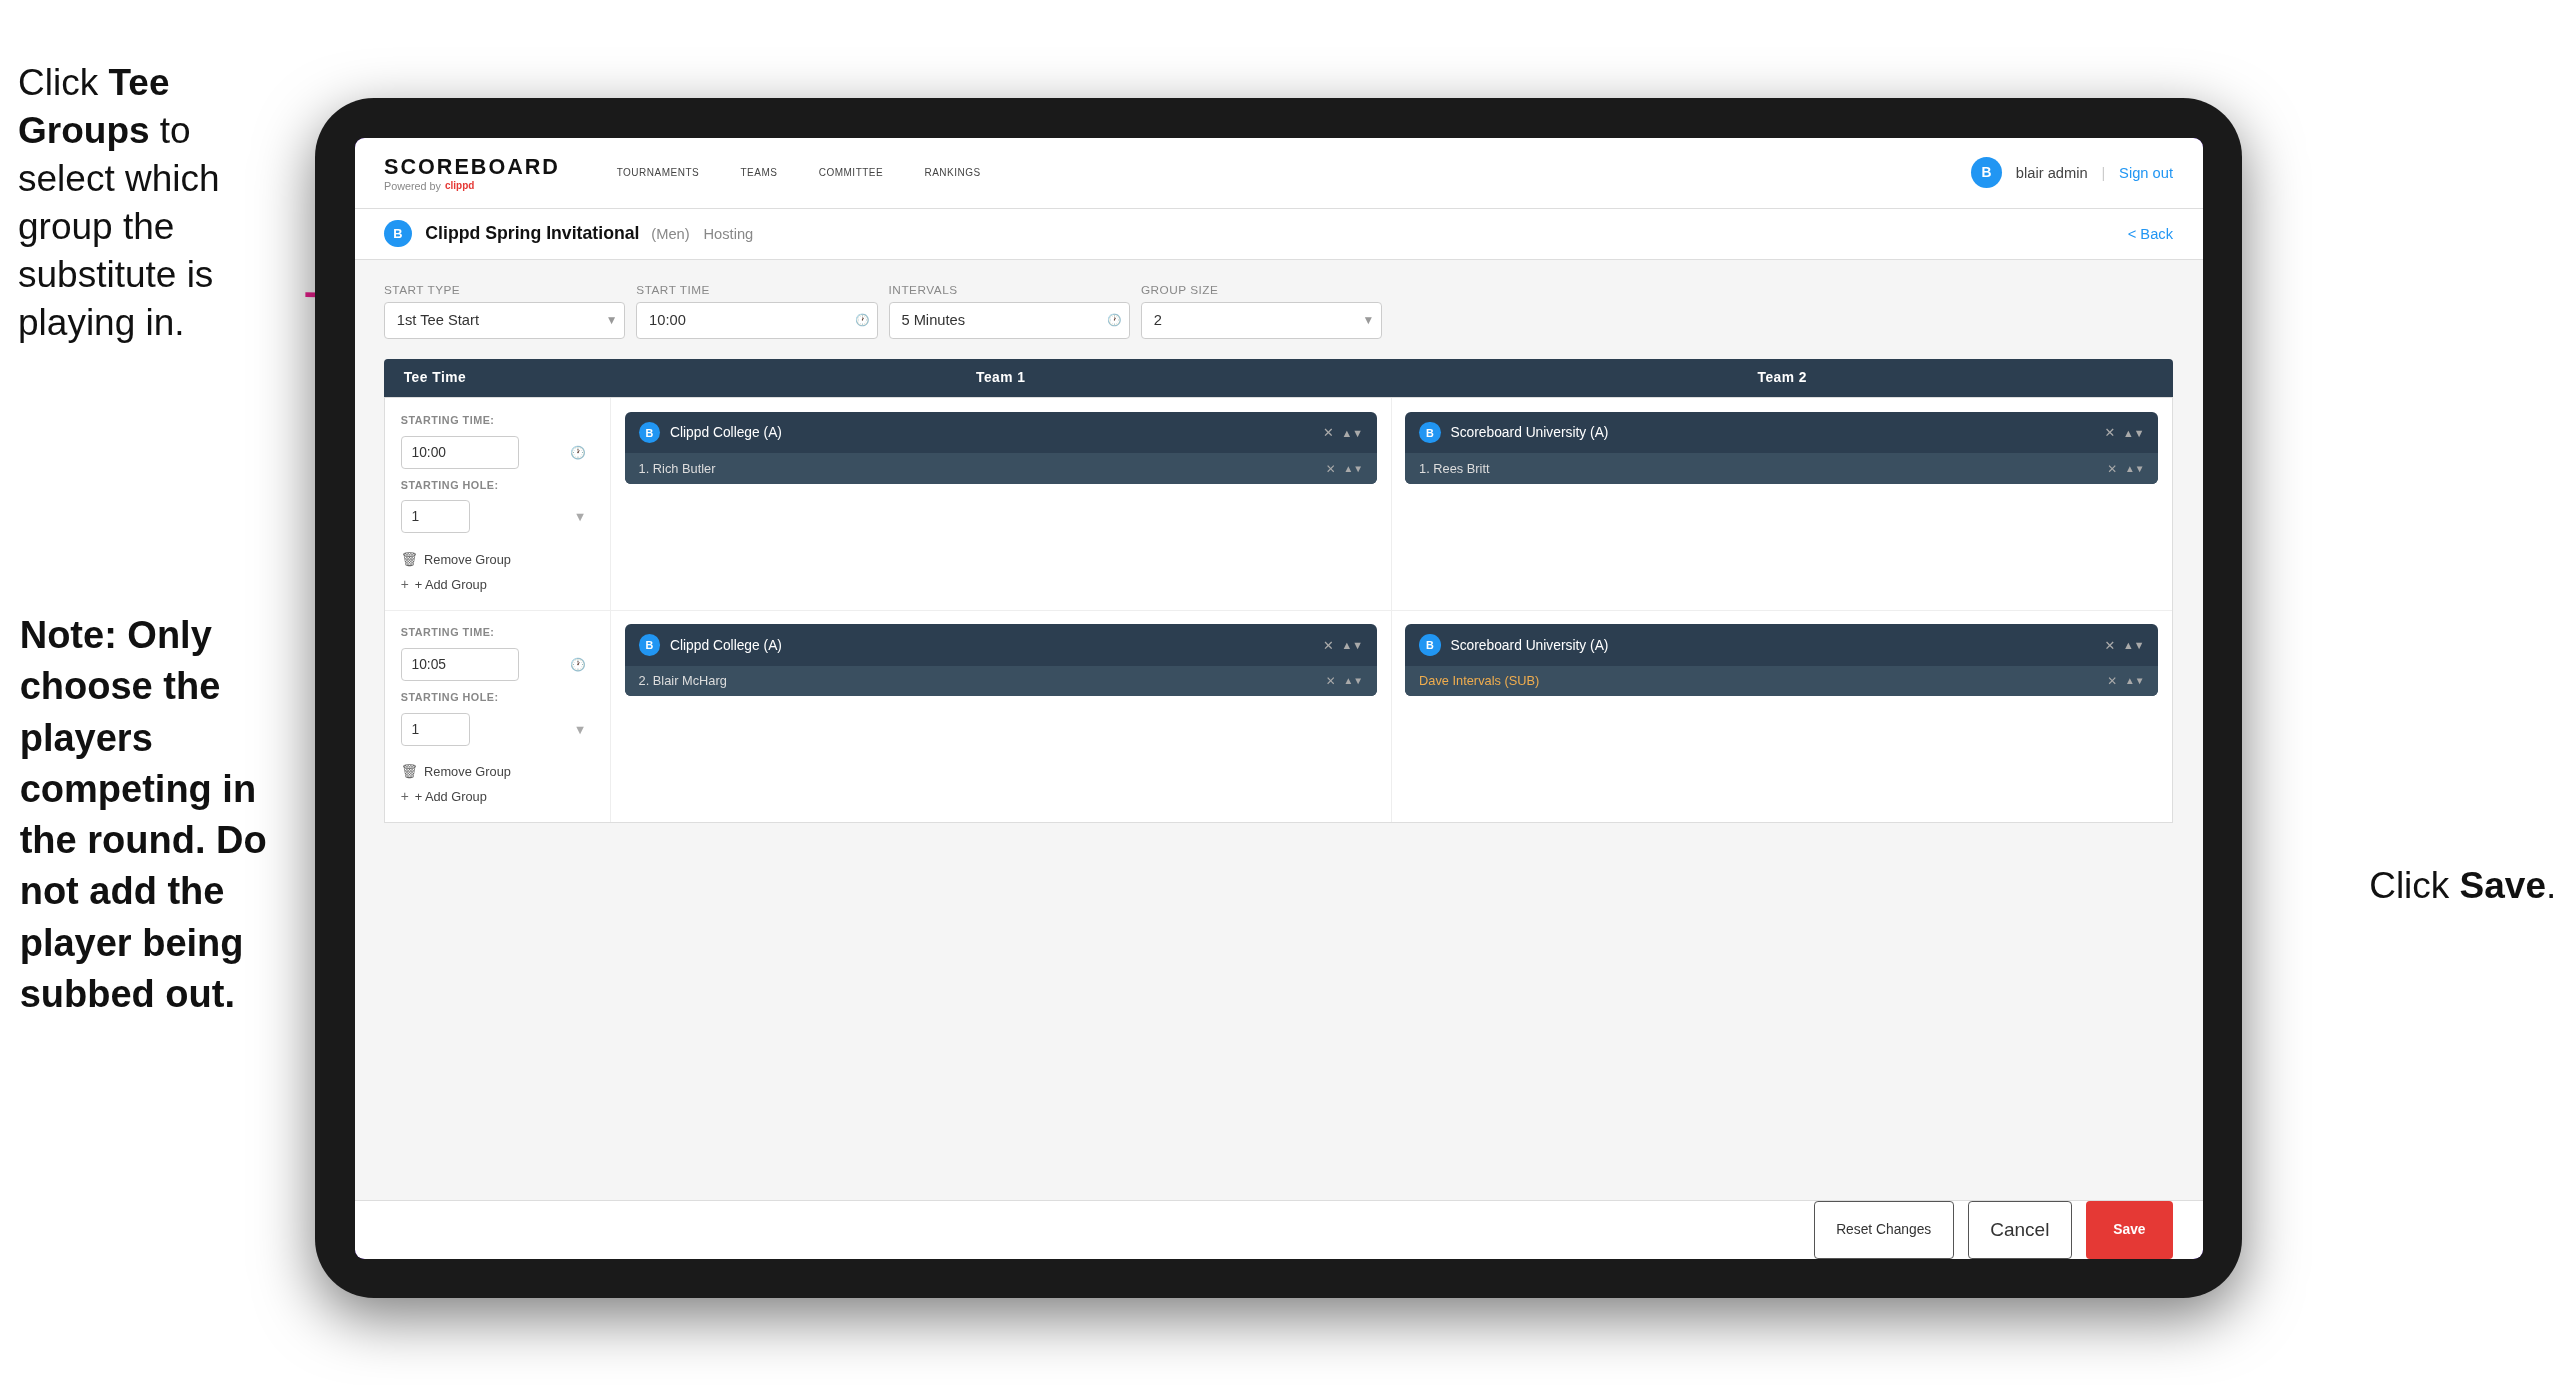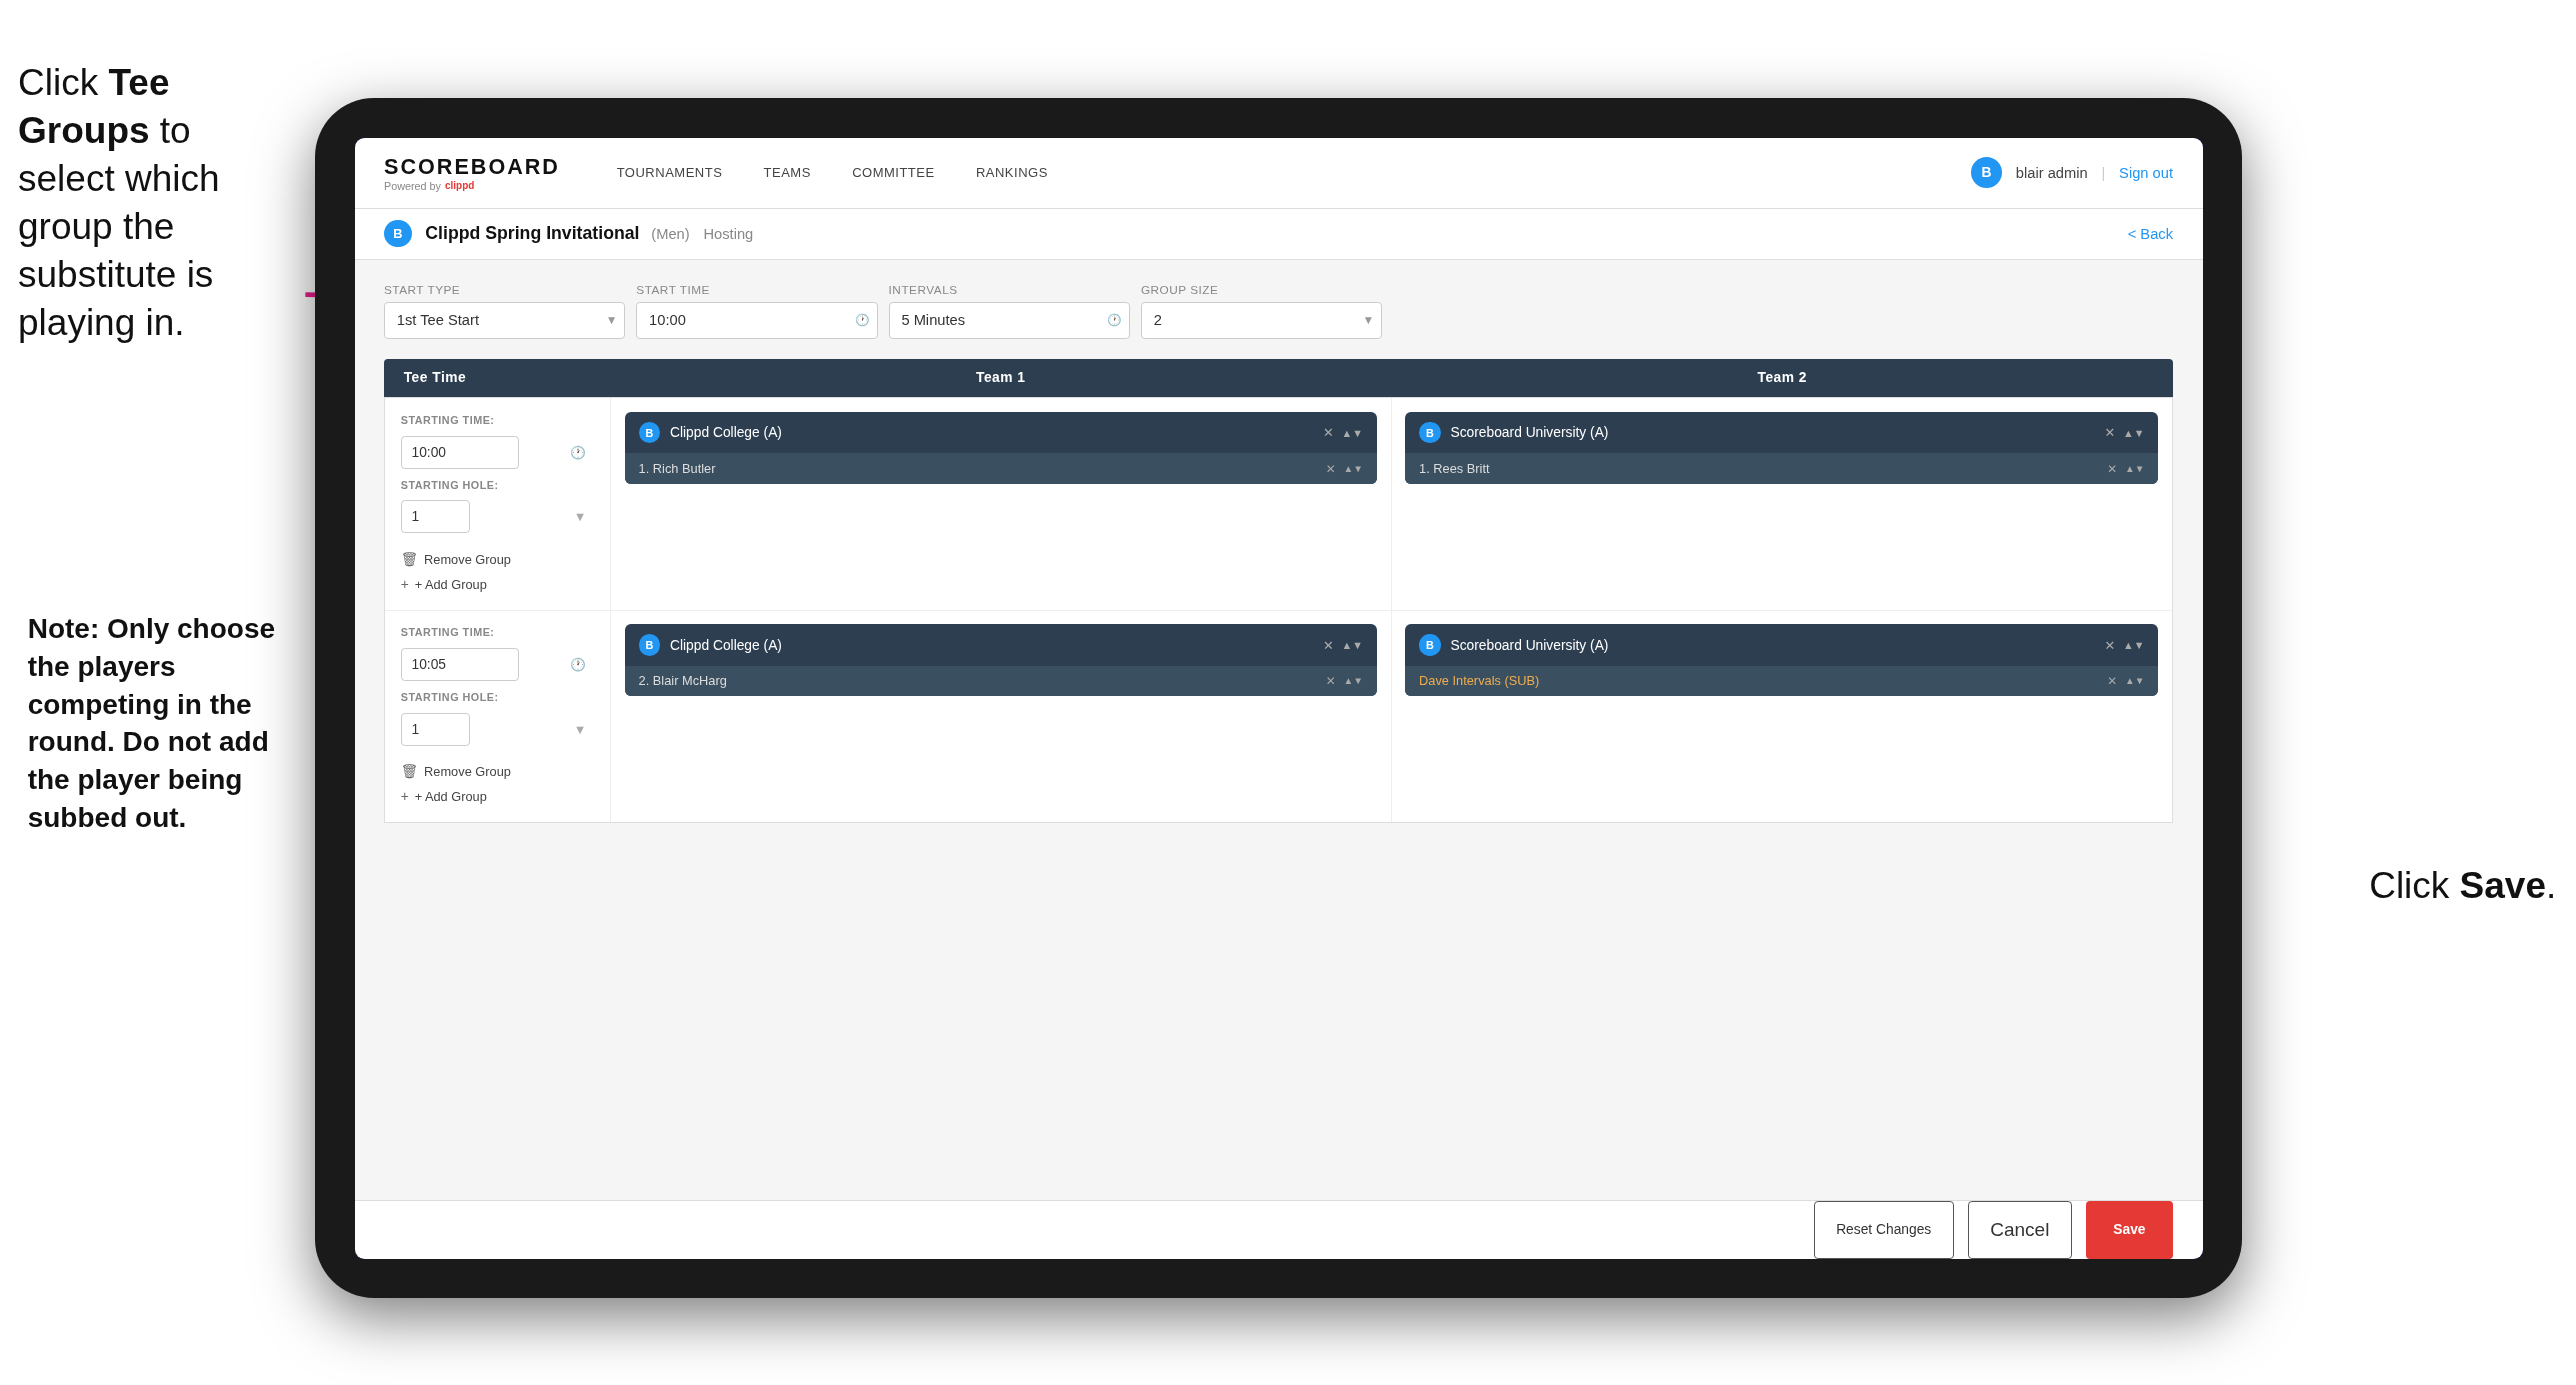--- a/index.html
+++ b/index.html
@@ -23,25 +23,24 @@
       color: #111;
       padding: 0 18px;
     }
     .instruction-left strong { font-weight: 900; }
 
     .instruction-note {
       position: absolute;
       left: 0;
       top: 610px;
       width: 305px;
-      font-size: 28px;
+      font-size: 38px;
       line-height: 1.35;
       color: #111;
       padding: 0 19.7px;
-      margin-left: 8px;
     }
     .instruction-note strong { font-weight: 900; }
 
     
     .instruction-right {
       position: absolute;
       right: 19.7px;
       top: 865px;
       font-size: 37px;
       color: #111;
@@ -115,21 +114,21 @@
 
     .nav-items {
       display: flex;
       gap: 5.9px;
       align-items: center;
       flex: 1;
     }
 
     .nav-item {
       padding: 5.9px 17.7px;
-      font-size: 13px;
+      font-size: 10px;
       color: #444;
       cursor: pointer;
       border-radius: 3.9px;
       font-weight: 500;
       letter-spacing: 0.5px;
     }
 
     .nav-right {
       display: flex;
       align-items: center;

